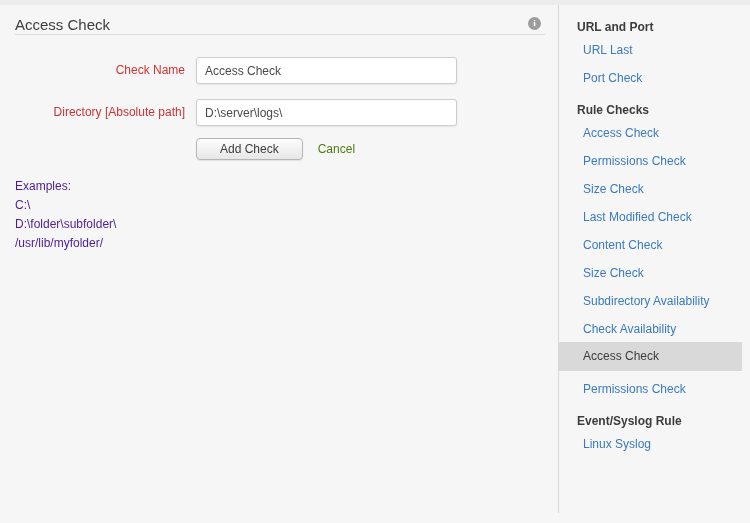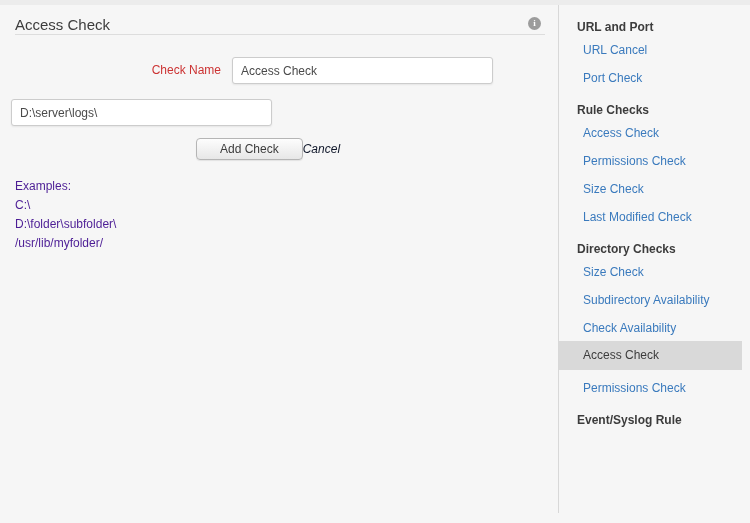--- a/index.html
+++ b/index.html
@@ -16,35 +16,35 @@
   .main { position: absolute; left: 0; top: 5px; width: 558px; }
   .title-row { position: relative; margin: 10px 13px 0 15px; width: 530px;
                border-bottom: 1px solid #dddddd; padding-bottom: 0; }
   .page-title { margin: 0; font-size: 15px; line-height: 19px; font-weight: normal; color: #3c3c3c; }
   .info-icon { position: absolute; right: 4px; top: 2px; width: 13px; height: 13px;
                background: #9c9c9c; color: #ffffff; border-radius: 50%;
                font-size: 9px; font-weight: bold; line-height: 13px; text-align: center;
                font-family: "Liberation Serif", serif; cursor: pointer; }
 
   .form-row { display: flex; }
-  .form-row.first { margin-top: 22px; padding-left: 36px; }
+  .form-row.first { margin-top: 22px; }
   .form-row.second { margin-top: 15px; }
   .field-label { width: 185px; text-align: right; line-height: 27px; color: #cc3333; }
   .field-input { margin-left: 11px; width: 261px; height: 27px; padding: 0 8px;
                  border: 1px solid #cccccc; border-radius: 3px; background: #ffffff;
                  font-family: "Liberation Sans", "DejaVu Sans", sans-serif;
                  font-size: 12px; color: #4a4a4a; box-shadow: 0 1px 2px rgba(0,0,0,0.07); }
 
   .btn-row { margin: 12px 0 0 196px; display: flex; align-items: center; }
   .add-check-button { height: 22px; padding: 0 23px; font-size: 12px; color: #3c3c3c;
                       font-family: "Liberation Sans", "DejaVu Sans", sans-serif;
                       border: 1px solid #b5b5b5; border-radius: 4px;
                       background: linear-gradient(#fdfdfd, #e7e7e7);
                       box-shadow: 0 1px 1px rgba(0,0,0,0.08); cursor: pointer; }
-  .cancel-link { color: #0f172a; text-decoration: none; cursor: pointer; font-style: italic; }
+  .cancel-link { margin-left: 15px; color: #4d7c0f; text-decoration: none; cursor: pointer; }
 
   .help-text { margin: 10px 0 0 15px; width: 538px; line-height: 19px; color: #555; }
   .examples { margin: 17px 0 0 15px; line-height: 19px; color: #4c1d95; }
 
   
   .divider { position: absolute; left: 558px; top: 5px; width: 1px; height: 508px; background: #d8d8d8; }
   .sidebar { position: absolute; left: 559px; top: 5px; width: 191px; }
   .sidebar div { font-size: 12px; line-height: 19px; }
   .side-header { margin: 13px 0 0 18px; font-weight: bold; color: #3c3c3c; }
   .side-header.first { }
@@ -63,20 +63,21 @@
     <h1 class="page-title">Access Check</h1>
     <span class="info-icon">i</span>
   </div>
 
   <form>
     <div class="form-row first">
       <label class="field-label">Check Name</label>
       <input class="field-input" value="Access Check" style="">
     </div>
     <div class="form-row second">
+      <label class="field-label">Directory [Absolute path]</label>
       <input class="field-input" value="D:\server\logs\" style="">
     </div>
     <div class="btn-row">
       <button type="button" class="add-check-button">Add Check</button>
       <a class="cancel-link">Cancel</a>
     </div>
   </form>
 
 
   <div class="examples">
@@ -86,27 +87,28 @@
       <div>D:\folder\subfolder\</div>
       <div>/usr/lib/myfolder/</div>
     </div>
 </div>
 
 <div class="divider"></div>
 
 <div class="sidebar">
 
 <div class="side-header first">URL and Port</div>
-    <div class="side-link">URL Cancel</div>
+    <div class="side-link">URL Last</div>
     <div class="side-link">Port Check</div>
     <div class="side-header">Rule Checks</div>
     <div class="side-link">Access Check</div>
     <div class="side-link">Permissions Check</div>
     <div class="side-link">Size Check</div>
     <div class="side-link">Last Modified Check</div>
-    <div class="side-header">Directory Checks</div>
+    <div class="side-link">Content Check</div>
     <div class="side-link">Size Check</div>
     <div class="side-link">Subdirectory Availability</div>
     <div class="side-link">Check Availability</div>
     <div class="side-link selected">Access Check</div>
     <div class="side-link">Permissions Check</div>
     <div class="side-header">Event/Syslog Rule</div>
+    <div class="side-link">Linux Syslog</div>
   </div>
 
 </body></html>

